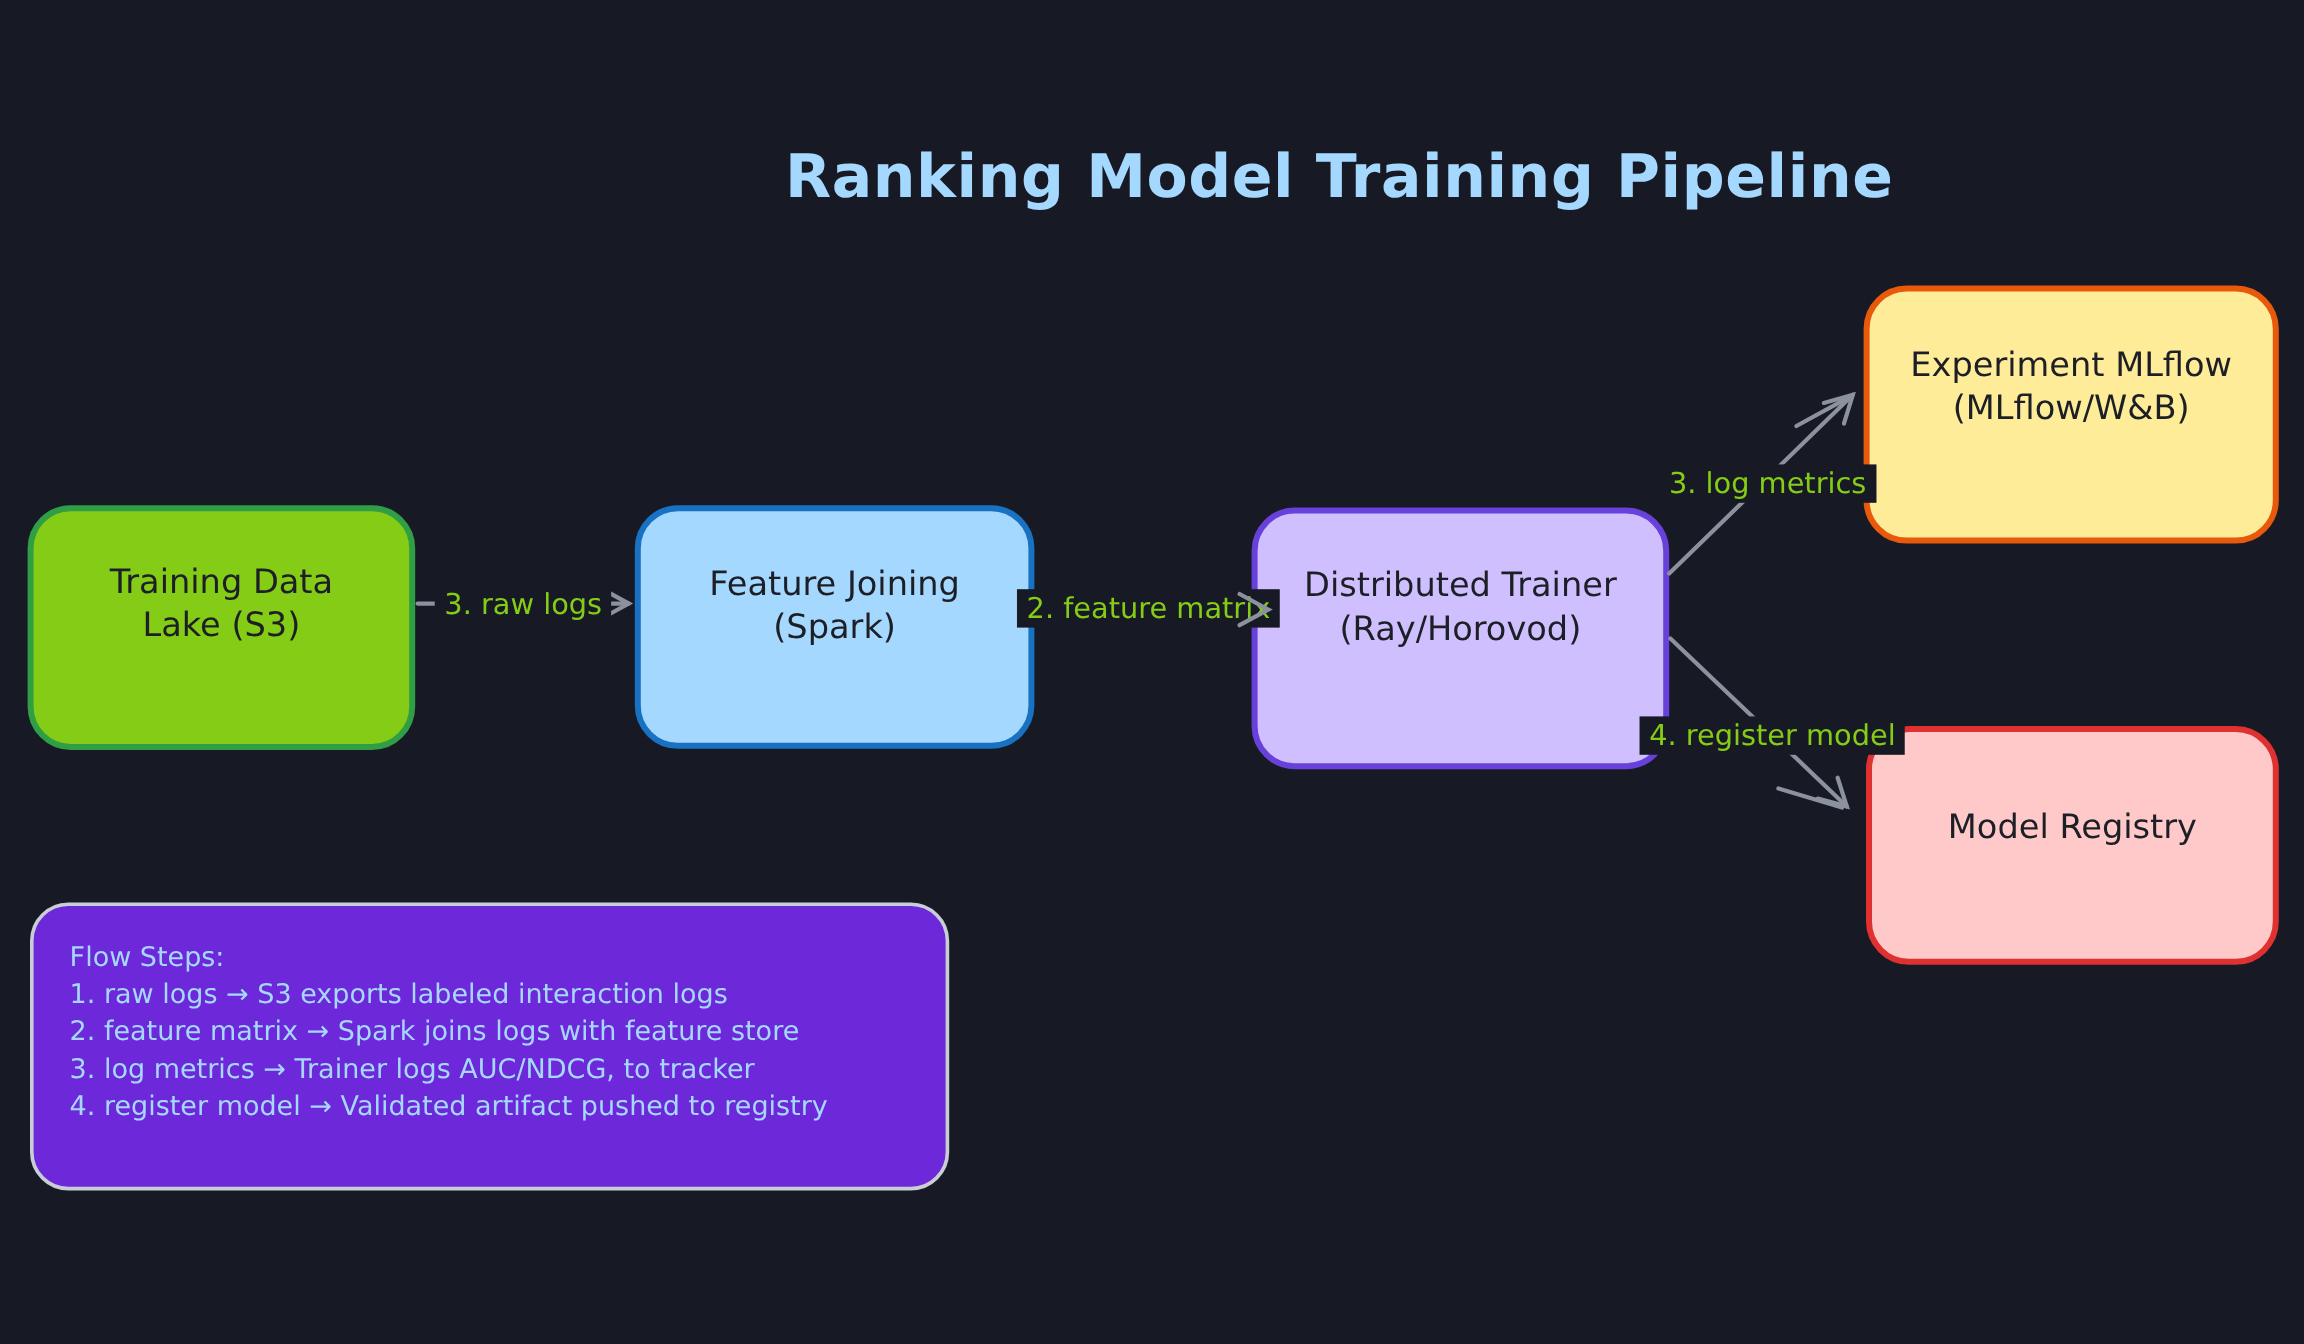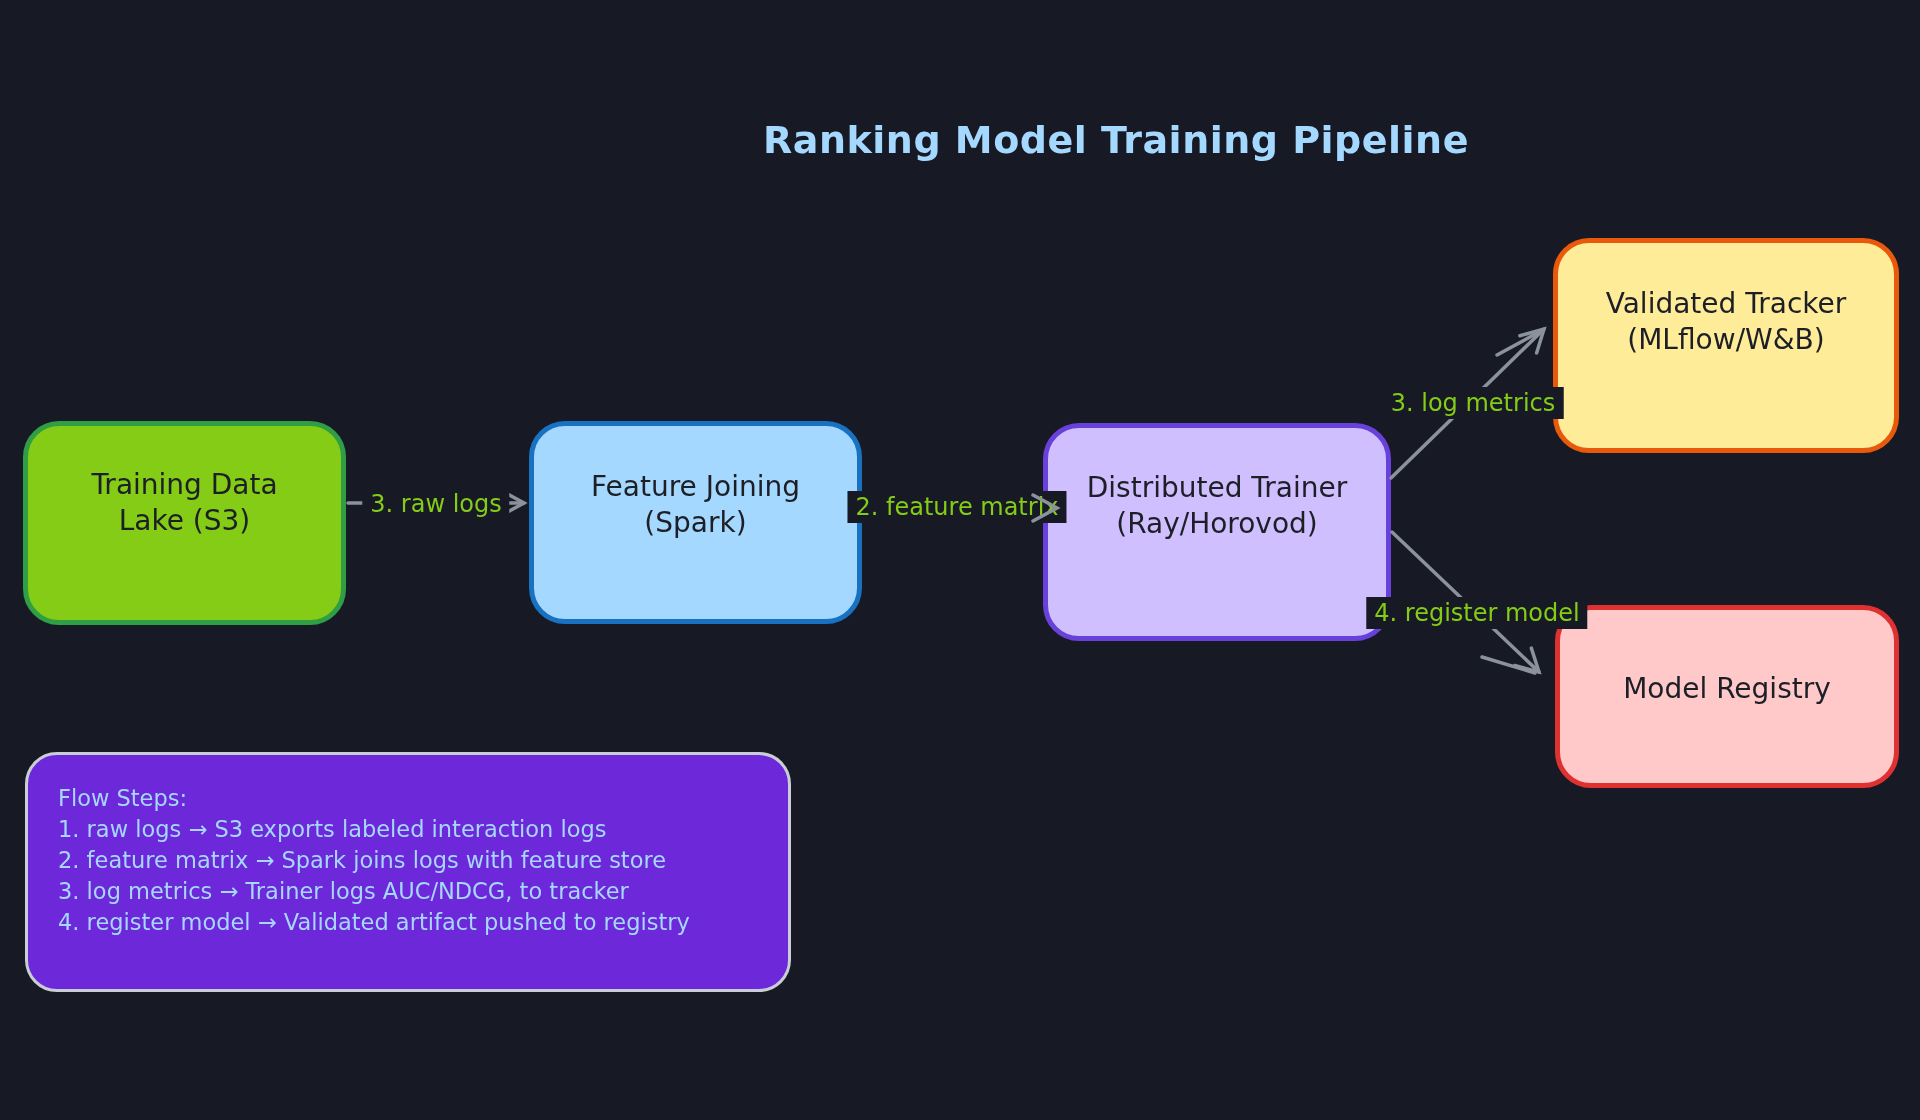--- a/index.html
+++ b/index.html
@@ -10,21 +10,21 @@
     background: #171a24;
     overflow: hidden;
     font-family: "DejaVu Sans", "Liberation Sans", sans-serif;
   }
   .title {
     position: absolute;
     left: 1116px;
     top: 118px;
     transform: translateX(-50%);
     white-space: nowrap;
-    font-size: 38px;
+    font-size: 50px;
     font-weight: 600;
     color: #a5d8ff;
     letter-spacing: 0.5px;
     z-index: 2;
   }
   .node {
     position: absolute;
     border-radius: 36px;
     display: flex;
     flex-direction: column;
@@ -35,21 +35,21 @@
     line-height: 1.28;
     color: #1d1f26;
     font-weight: 500;
     z-index: 1;
   }
   .node span { display: block; }
   .n-tdl { left: 23px;   top: 421px; width: 313px; height: 154px; background: #84cc16; border: 5px solid #2f9e44; padding-bottom: 40px; }
   .n-fj  { left: 529px;  top: 421px; width: 323px; height: 157px; background: #a5d8ff; border: 5px solid #1971c2; padding-bottom: 36px; }
   .n-dt  { left: 1043px; top: 423px; width: 338px; height: 156px; background: #d0bfff; border: 5px solid #6741d9; padding-bottom: 52px; }
   .n-et  { left: 1553px; top: 238px; width: 336px; height: 157px; background: #ffec99; border: 5px solid #e8590c; padding-bottom: 48px; }
-  .n-mr  { left: 1555px; top: 605px; width: 334px; height: 157px; background: #ffc9c9; border: 5px solid #e03131; padding-bottom: 16px; }
+  .n-mr  { left: 1555px; top: 605px; width: 334px; height: 157px; background: #ffc9c9; border: 5px solid #e03131; padding-bottom: 32px; }
   .edges {
     position: absolute;
     left: 0; top: 0;
     width: 1920px;
     height: 1120px;
     z-index: 2;
     pointer-events: none;
   }
   .edges-top { z-index: 4; }
   .edge-label {
@@ -110,21 +110,21 @@
   </div>
   <div class="node n-fj">
     <span>Feature Joining</span>
     <span>(Spark)</span>
   </div>
   <div class="node n-dt">
     <span>Distributed Trainer</span>
     <span>(Ray/Horovod)</span>
   </div>
   <div class="node n-et">
-    <span>Validated Tracker</span>
+    <span>Experiment MLflow</span>
     <span>(MLflow/W&amp;B)</span>
   </div>
   <div class="node n-mr">
     <span>Model Registry</span>
   </div>
 
   <div class="edge-label el-1">3. raw logs</div>
   <div class="edge-label el-2">2. feature matrix</div>
   <div class="edge-label el-3">3. log metrics</div>
   <div class="edge-label el-4">4. register model</div>

